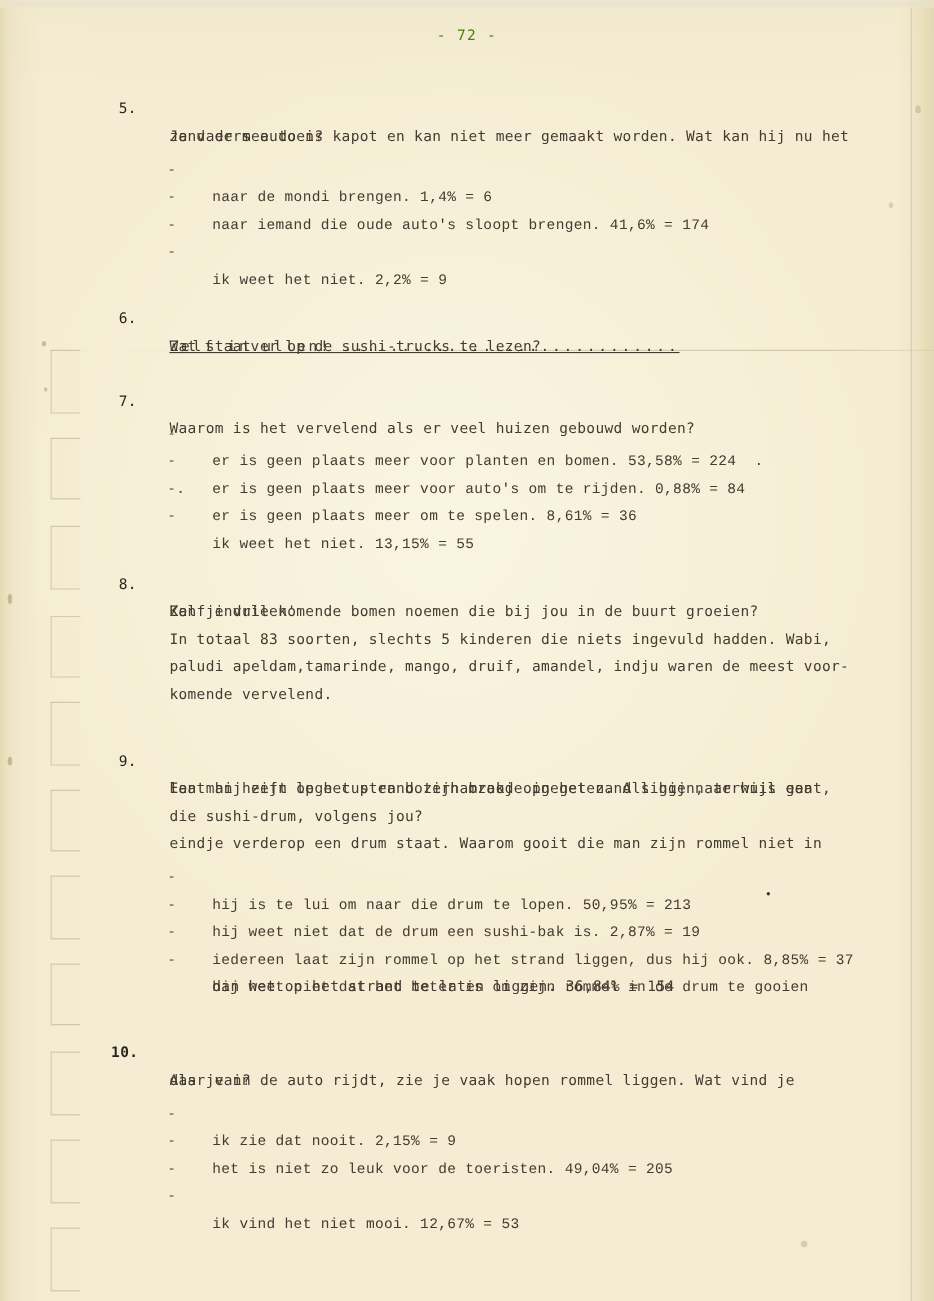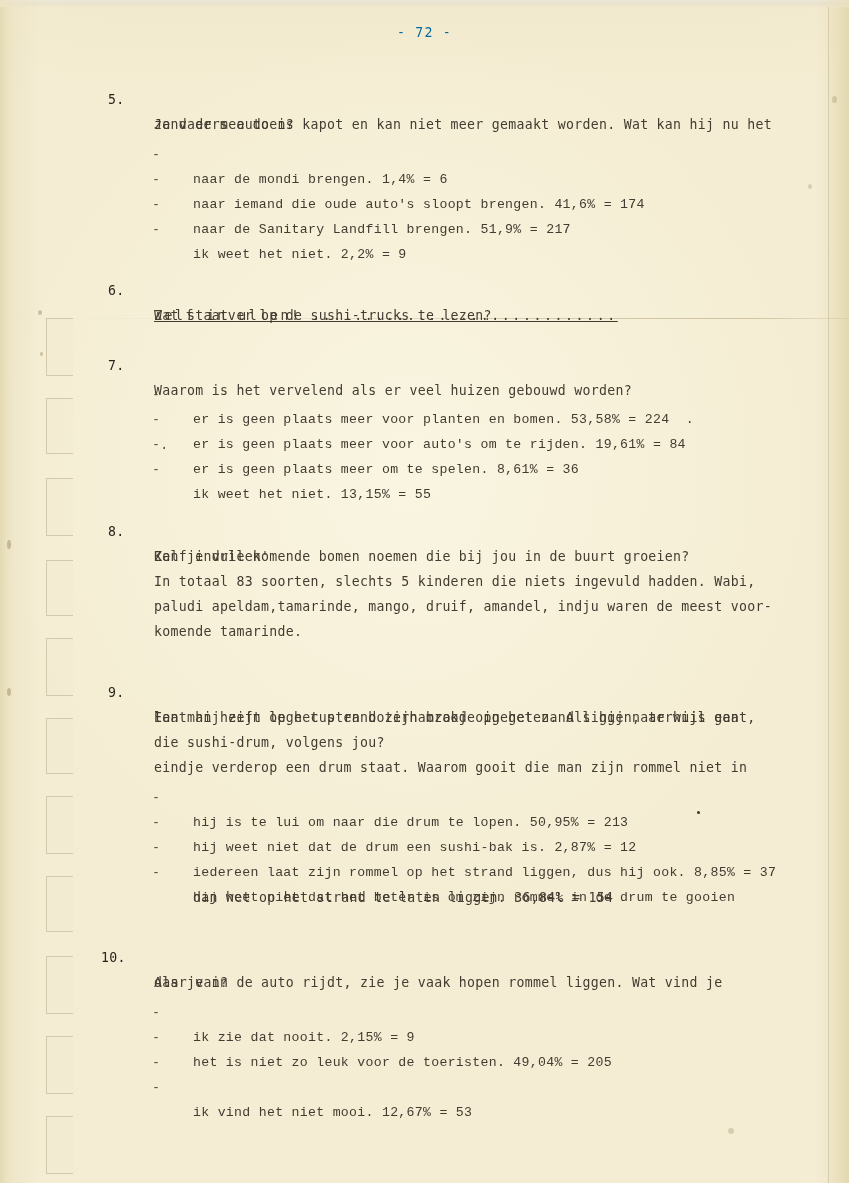--- a/index.html
+++ b/index.html
@@ -95,39 +95,39 @@
     letter-spacing: 0.3px;
   }
   .page-number {
     position: absolute;
     top: 20px;
     left: 0;
     width: 849px;
     text-align: center;
     font-size: 13.2px;
     letter-spacing: 1.2px;
-    color: #0369a1;
+    color: #4d7c0f;
   }
   .qblock {
     position: absolute;
     left: 0;
     width: 849px;
   }
   .qline {
     position: relative;
     height: 25px;
     white-space: pre;
   }
   .qnum {
     position: absolute;
     left: 108px;
     width: 34px;
     text-align: left;
   }
-  .qnum.wide { left: 101px; }
+  .qnum.wide { left: 101px; font-weight: bold; }
   .qtext {
     position: absolute;
     left: 154px;
     white-space: pre;
   }
   .opt-dash {
     position: absolute;
     left: 152px;
   }
   .opt-text {
@@ -209,21 +209,20 @@
       <div class="qline" style="margin-top:5px;">
         <span class="opt-dash ink-light">-</span>
         <span class="opt-text ink-mid">naar de mondi brengen. 1,4% = 6</span>
       </div>
       <div class="qline">
         <span class="opt-dash ink-light">-</span>
         <span class="opt-text ink-mid">naar iemand die oude auto's sloopt brengen. 41,6% = 174</span>
       </div>
       <div class="qline">
         <span class="opt-dash ink-light">-</span>
-        <span class="opt-text ink-mid">naar de Sanitary Landfill brengen. 51,9% = 217</span>
       </div>
       <div class="qline">
         <span class="opt-dash ink-light">-</span>
         <span class="opt-text ink-mid">ik weet het niet. 2,2% = 9</span>
       </div>
     </div>
 
     <div class="qblock" style="top:253px;">
       <div class="qline">
         <span class="qnum ink-dark">6.</span>
@@ -238,21 +237,21 @@
       <div class="qline">
         <span class="qnum ink-dark">7.</span>
         <span class="qtext ink-mid">Waarom is het vervelend als er veel huizen gebouwd worden?</span>
       </div>
       <div class="qline" style="margin-top:4px;">
         <span class="opt-dash ink-light">-</span>
         <span class="opt-text ink-mid">er is geen plaats meer voor planten en bomen. 53,58% = 224  .</span>
       </div>
       <div class="qline">
         <span class="opt-dash ink-light">-</span>
-        <span class="opt-text ink-mid">er is geen plaats meer voor auto's om te rijden. 19,61% = 84</span>
+        <span class="opt-text ink-mid">er is geen plaats meer voor auto's om te rijden. 0,88% = 84</span>
       </div>
       <div class="qline">
         <span class="opt-dash ink-light">-.</span>
         <span class="opt-text ink-mid">er is geen plaats meer om te spelen. 8,61% = 36</span>
       </div>
       <div class="qline">
         <span class="opt-dash ink-light">-</span>
         <span class="opt-text ink-mid">ik weet het niet. 13,15% = 55</span>
       </div>
     </div>
@@ -265,21 +264,21 @@
       <div class="qline">
         <span class="qtext ink-mid">Zelf invullen'</span>
       </div>
       <div class="qline">
         <span class="qtext ink-mid">In totaal 83 soorten, slechts 5 kinderen die niets ingevuld hadden. Wabi,</span>
       </div>
       <div class="qline">
         <span class="qtext ink-mid">paludi apeldam,tamarinde, mango, druif, amandel, indju waren de meest voor-</span>
       </div>
       <div class="qline">
-        <span class="qtext ink-mid">komende tamarinde.</span>
+        <span class="qtext ink-mid">komende vervelend.</span>
       </div>
     </div>
 
     <div class="qblock" style="top:655px;">
       <div class="qline">
         <span class="qnum ink-dark">9.</span>
         <span class="qtext ink-mid">Een man heeft op het strand zijn brood opgegeten. Als hij naar huis gaat,</span>
       </div>
       <div class="qline">
         <span class="qtext ink-mid">laat hij zijn lege cup en boterhamzakje in het zand liggen, terwijl een</span>
@@ -289,21 +288,21 @@
       </div>
       <div class="qline">
         <span class="qtext ink-mid">eindje verderop een drum staat. Waarom gooit die man zijn rommel niet in</span>
       </div>
       <div class="qline" style="margin-top:5px;">
         <span class="opt-dash ink-light">-</span>
         <span class="opt-text ink-mid">hij is te lui om naar die drum te lopen. 50,95% = 213</span>
       </div>
       <div class="qline">
         <span class="opt-dash ink-light">-</span>
-        <span class="opt-text ink-mid">hij weet niet dat de drum een sushi-bak is. 2,87% = 12</span>
+        <span class="opt-text ink-mid">hij weet niet dat de drum een sushi-bak is. 2,87% = 19</span>
       </div>
       <div class="qline">
         <span class="opt-dash ink-light">-</span>
         <span class="opt-text ink-mid">iedereen laat zijn rommel op het strand liggen, dus hij ook. 8,85% = 37</span>
         <span class="stray-dot" style="left:697px; top:1px;"></span>
       </div>
       <div class="qline">
         <span class="opt-dash ink-light">-</span>
         <span class="opt-text ink-mid">hij weet niet dat het beter is om zijn rommel in de drum te gooien</span>
       </div>

